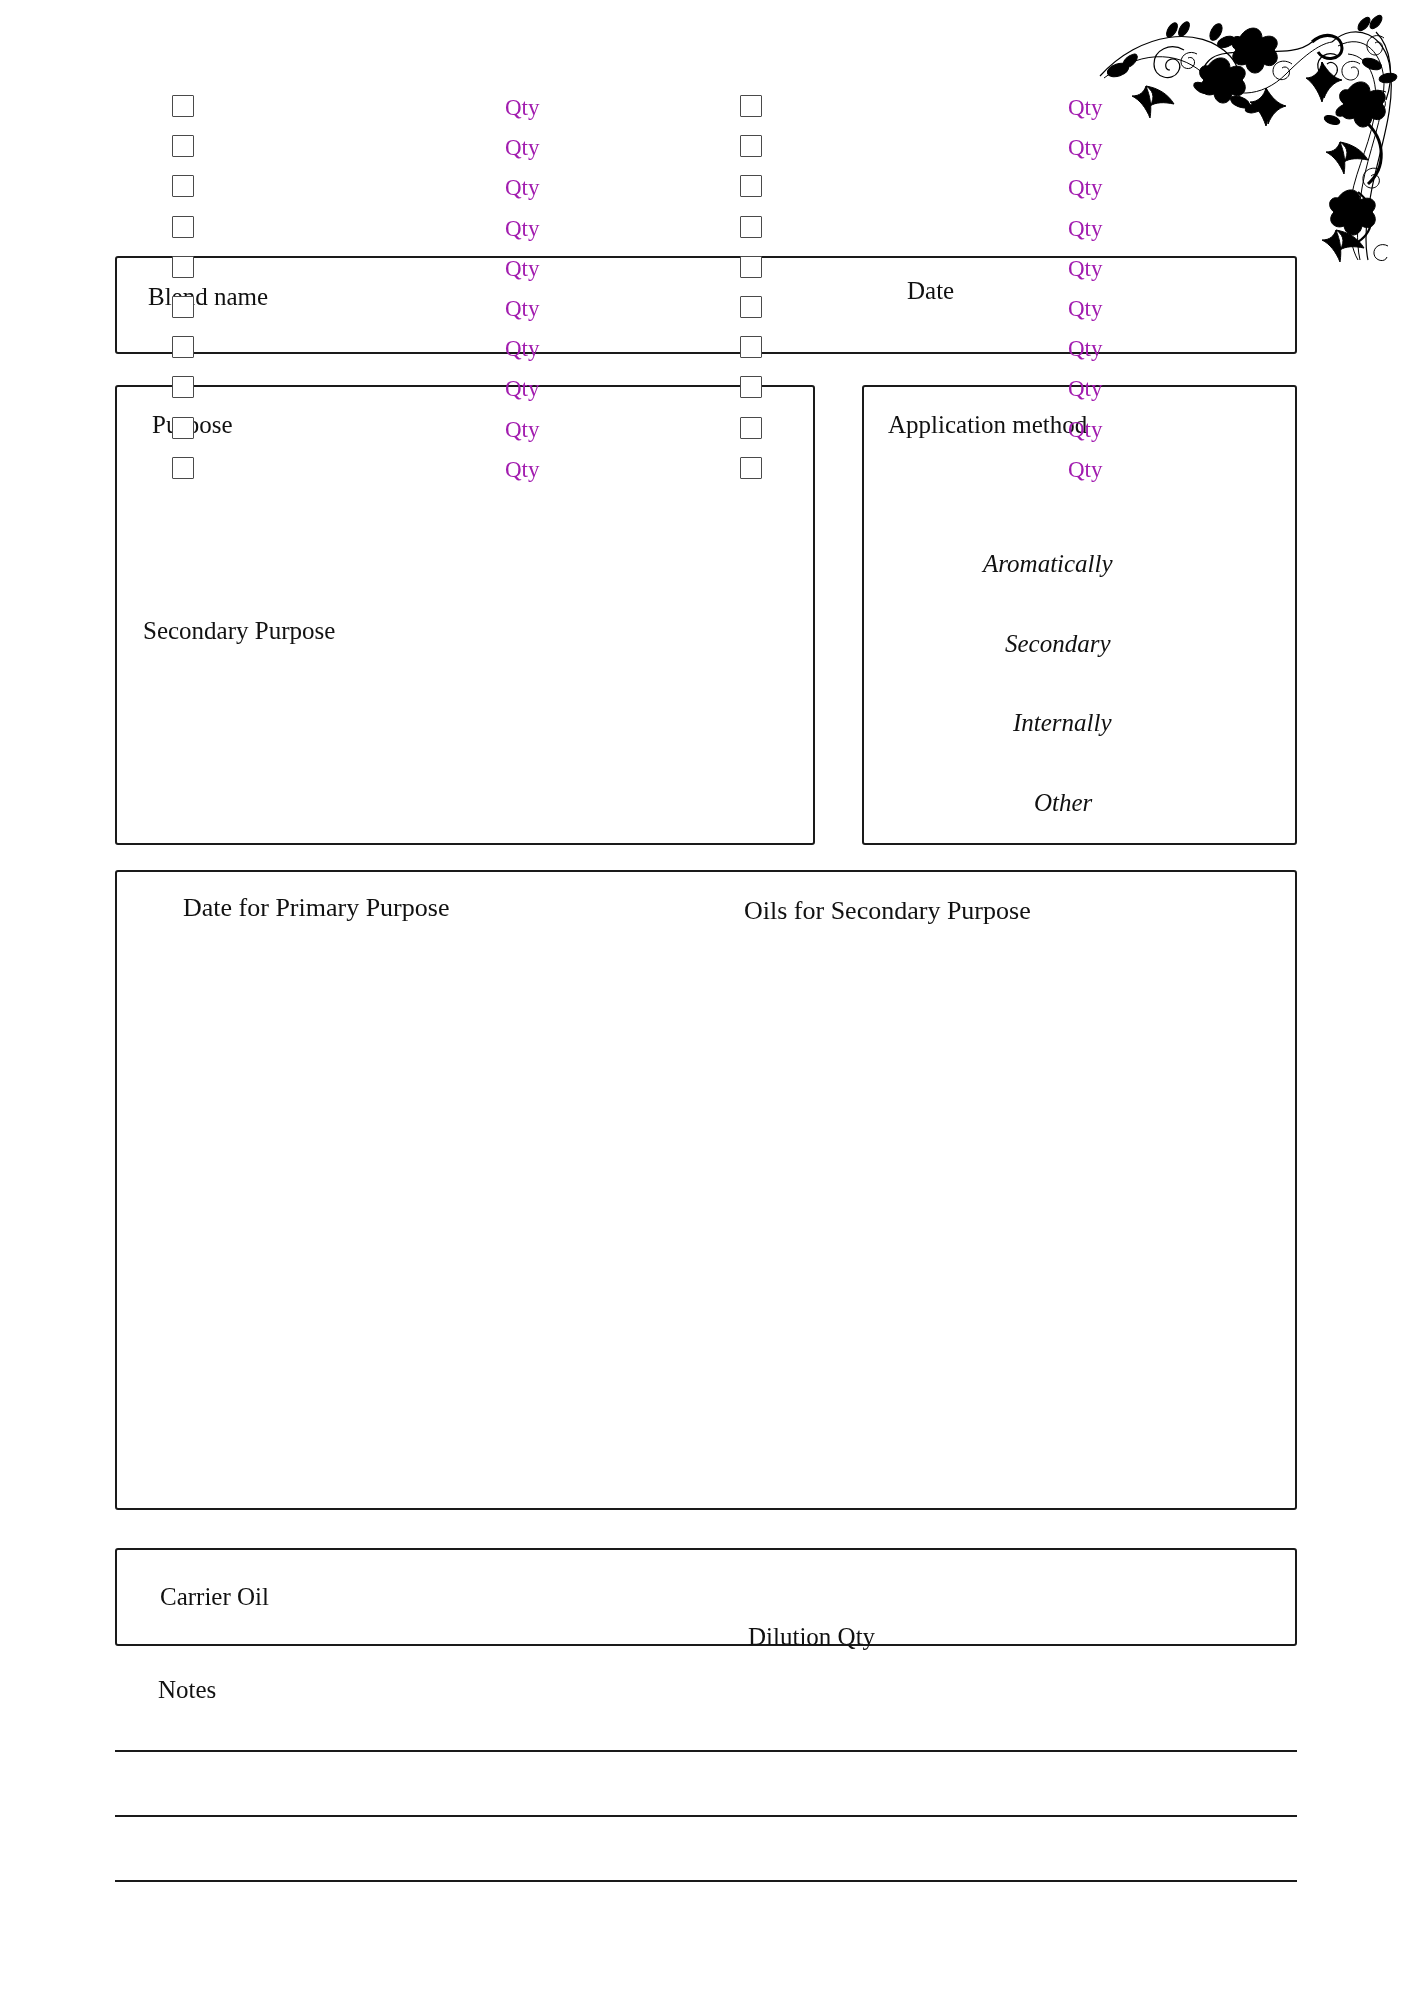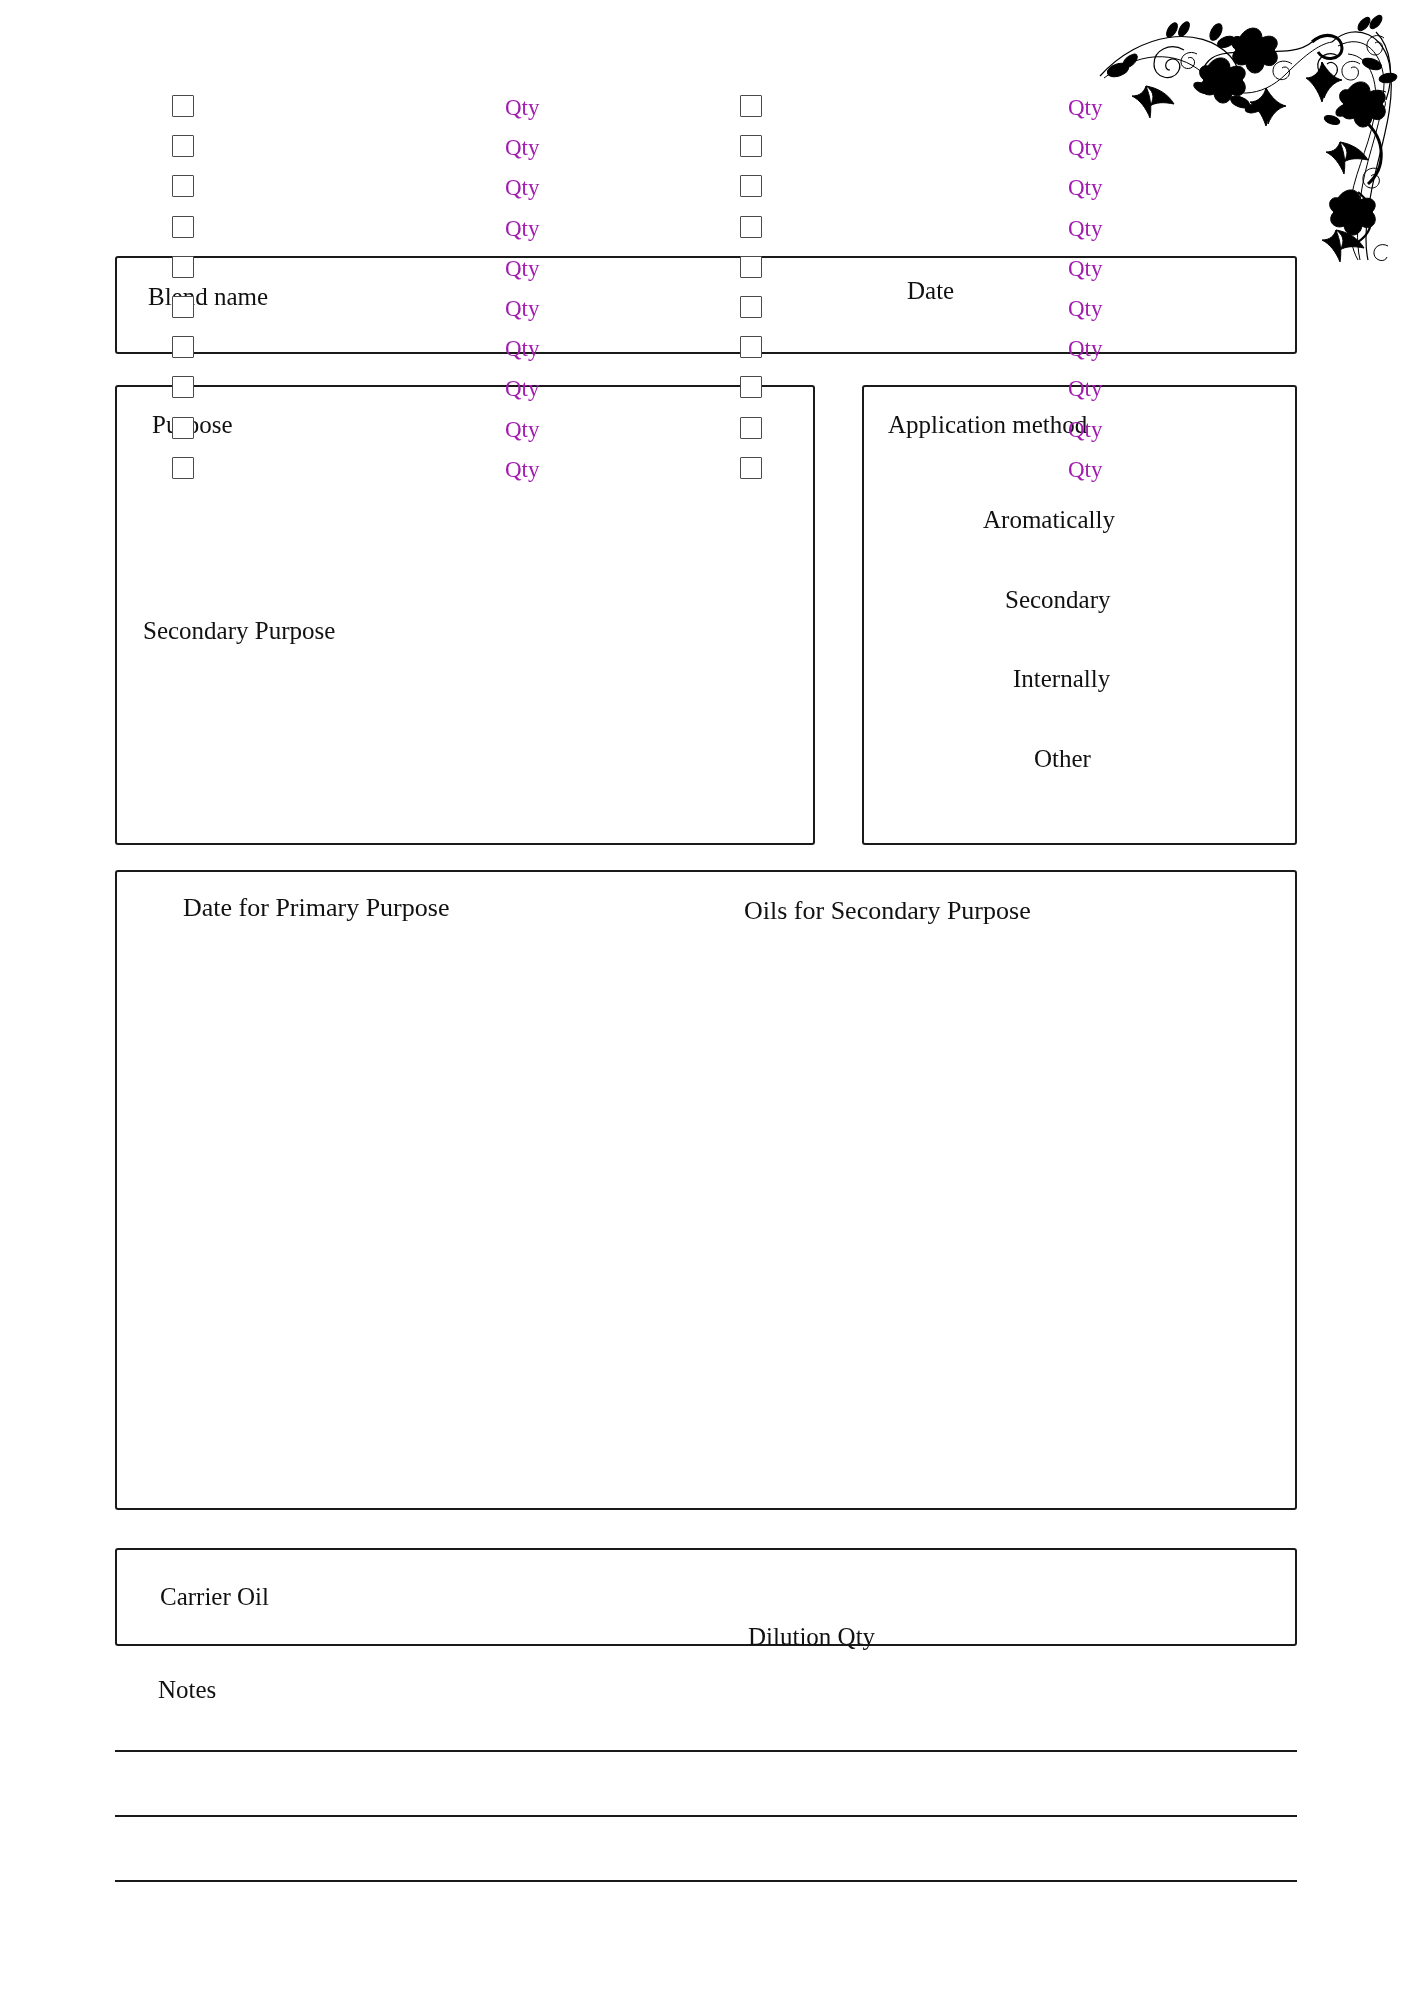--- a/index.html
+++ b/index.html
@@ -70,23 +70,25 @@
   #purpose-box { left: 115px; top: 385px; width: 700px; height: 460px; }
   #lbl-purpose           { left: 152px; top: 411px; }
   #lbl-secondary-purpose { left: 143px; top: 617px; }
 
   
   #application-box { left: 862px; top: 385px; width: 435px; height: 460px; }
   #lbl-application-method { left: 888px; top: 411px; }
 
   .app-opt {
     position: absolute;
+    font-style: italic;
     font-size: 25px;
     color: #111;
     white-space: nowrap;
+    margin-top: 44px;
   }
   #app-opt-0 { left: 983px; top: 506px; }
   #app-opt-1 { left: 1005px; top: 586px; }
   #app-opt-2 { left: 1013px; top: 665px; text-align: center; }
   #app-opt-3 { left: 1034px; top: 745px; }
 
   
   #oils-box { left: 115px; top: 870px; width: 1182px; height: 640px; }
   #lbl-oils-primary   { left: 183px; top: 893px; font-size: 26px; }
   #lbl-oils-secondary { left: 744px; top: 896px; font-size: 26px; }

